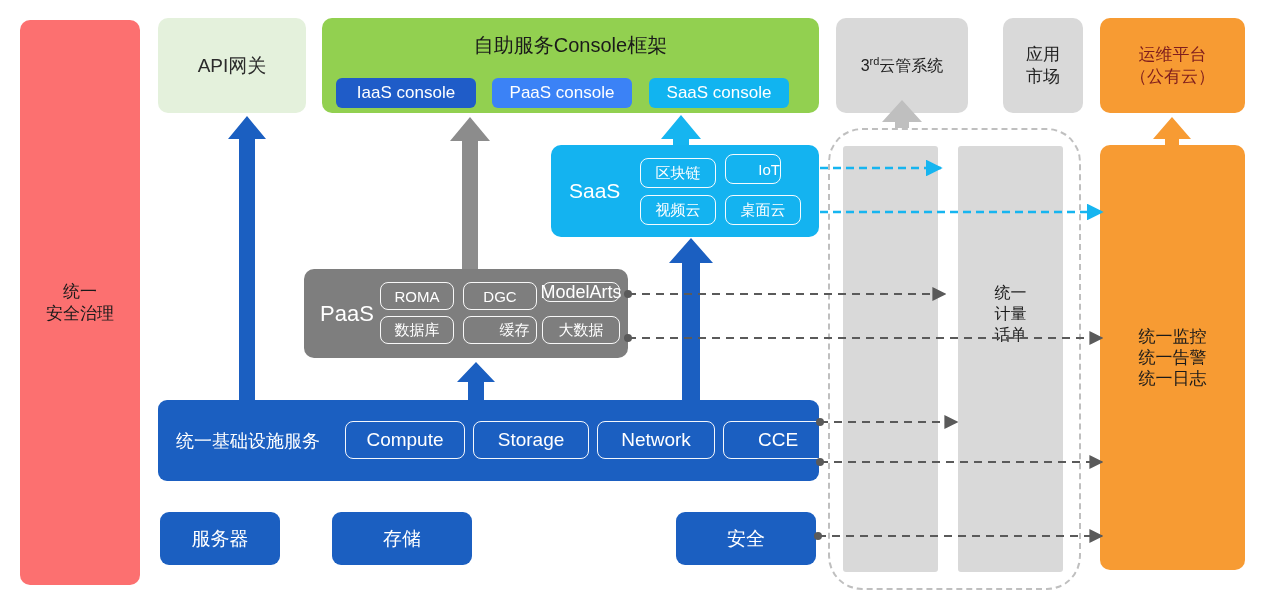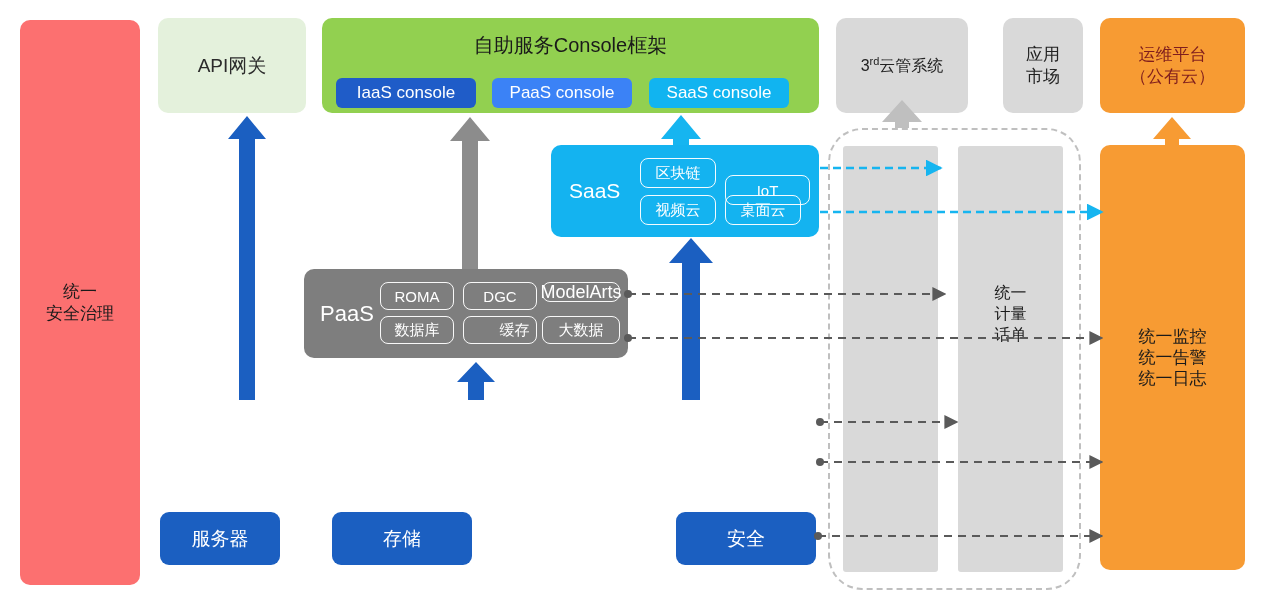--- a/index.html
+++ b/index.html
@@ -89,21 +89,21 @@
   <div class="box orange" style="left:1100px;top:18px;width:145px;height:95px;">
     <span style="white-space:pre-line;">运维平台
 （公有云）</span>
   </div>
 
   <div class="saas-layer" style="position:absolute;left:551px;top:145px;width:268px;height:92px;">
     <div class="saas-label">SaaS</div>
     <div class="sub-chip" style="left:89px;top:13px;width:76px;height:30px;">
       <span>区块链</span>
       </div>
-    <div class="sub-chip" style="left:174px;top:30px;width:85px;height:30px;">
+    <div class="sub-chip" style="left:174px;top:9px;width:56px;height:30px;justify-content:flex-end;">
       <span>IoT</span>
       </div>
     <div class="sub-chip" style="left:89px;top:50px;width:76px;height:30px;">
       <span>视频云</span>
       </div>
     <div class="sub-chip" style="left:174px;top:50px;width:76px;height:30px;">
       <span>桌面云</span>
       </div>
   </div>
 
@@ -122,20 +122,35 @@
       <span>数据库</span>
       </div>
     <div class="sub-chip" style="left:159px;top:47px;width:74px;height:28px;padding-left:29px;">
       <span>缓存</span>
       </div>
     <div class="sub-chip" style="left:238px;top:47px;width:78px;height:28px;">
       <span>大数据</span>
       </div>
   </div>
 
+  <div class="infra" style="position:absolute;left:158px;top:400px;width:661px;height:81px;">
+    <div class="infra-label">统一基础设施服务</div>
+    <div class="infra-chip" style="left:187px;top:21px;width:120px;height:38px;">
+      <span>Compute</span>
+      </div>
+    <div class="infra-chip" style="left:315px;top:21px;width:116px;height:38px;">
+      <span>Storage</span>
+      </div>
+    <div class="infra-chip" style="left:439px;top:21px;width:118px;height:38px;">
+      <span>Network</span>
+      </div>
+    <div class="infra-chip" style="left:565px;top:21px;width:110px;height:38px;">
+      <span>CCE</span>
+      </div>
+  </div>
 
   <div class="box res-box" style="left:160px;top:512px;width:120px;height:53px;">
     <span>服务器</span>
     </div>
   <div class="box res-box" style="left:332px;top:512px;width:140px;height:53px;">
     <span>存储</span>
     </div>
   <div class="box res-box" style="left:676px;top:512px;width:140px;height:53px;">
     <span>安全</span>
     </div>

